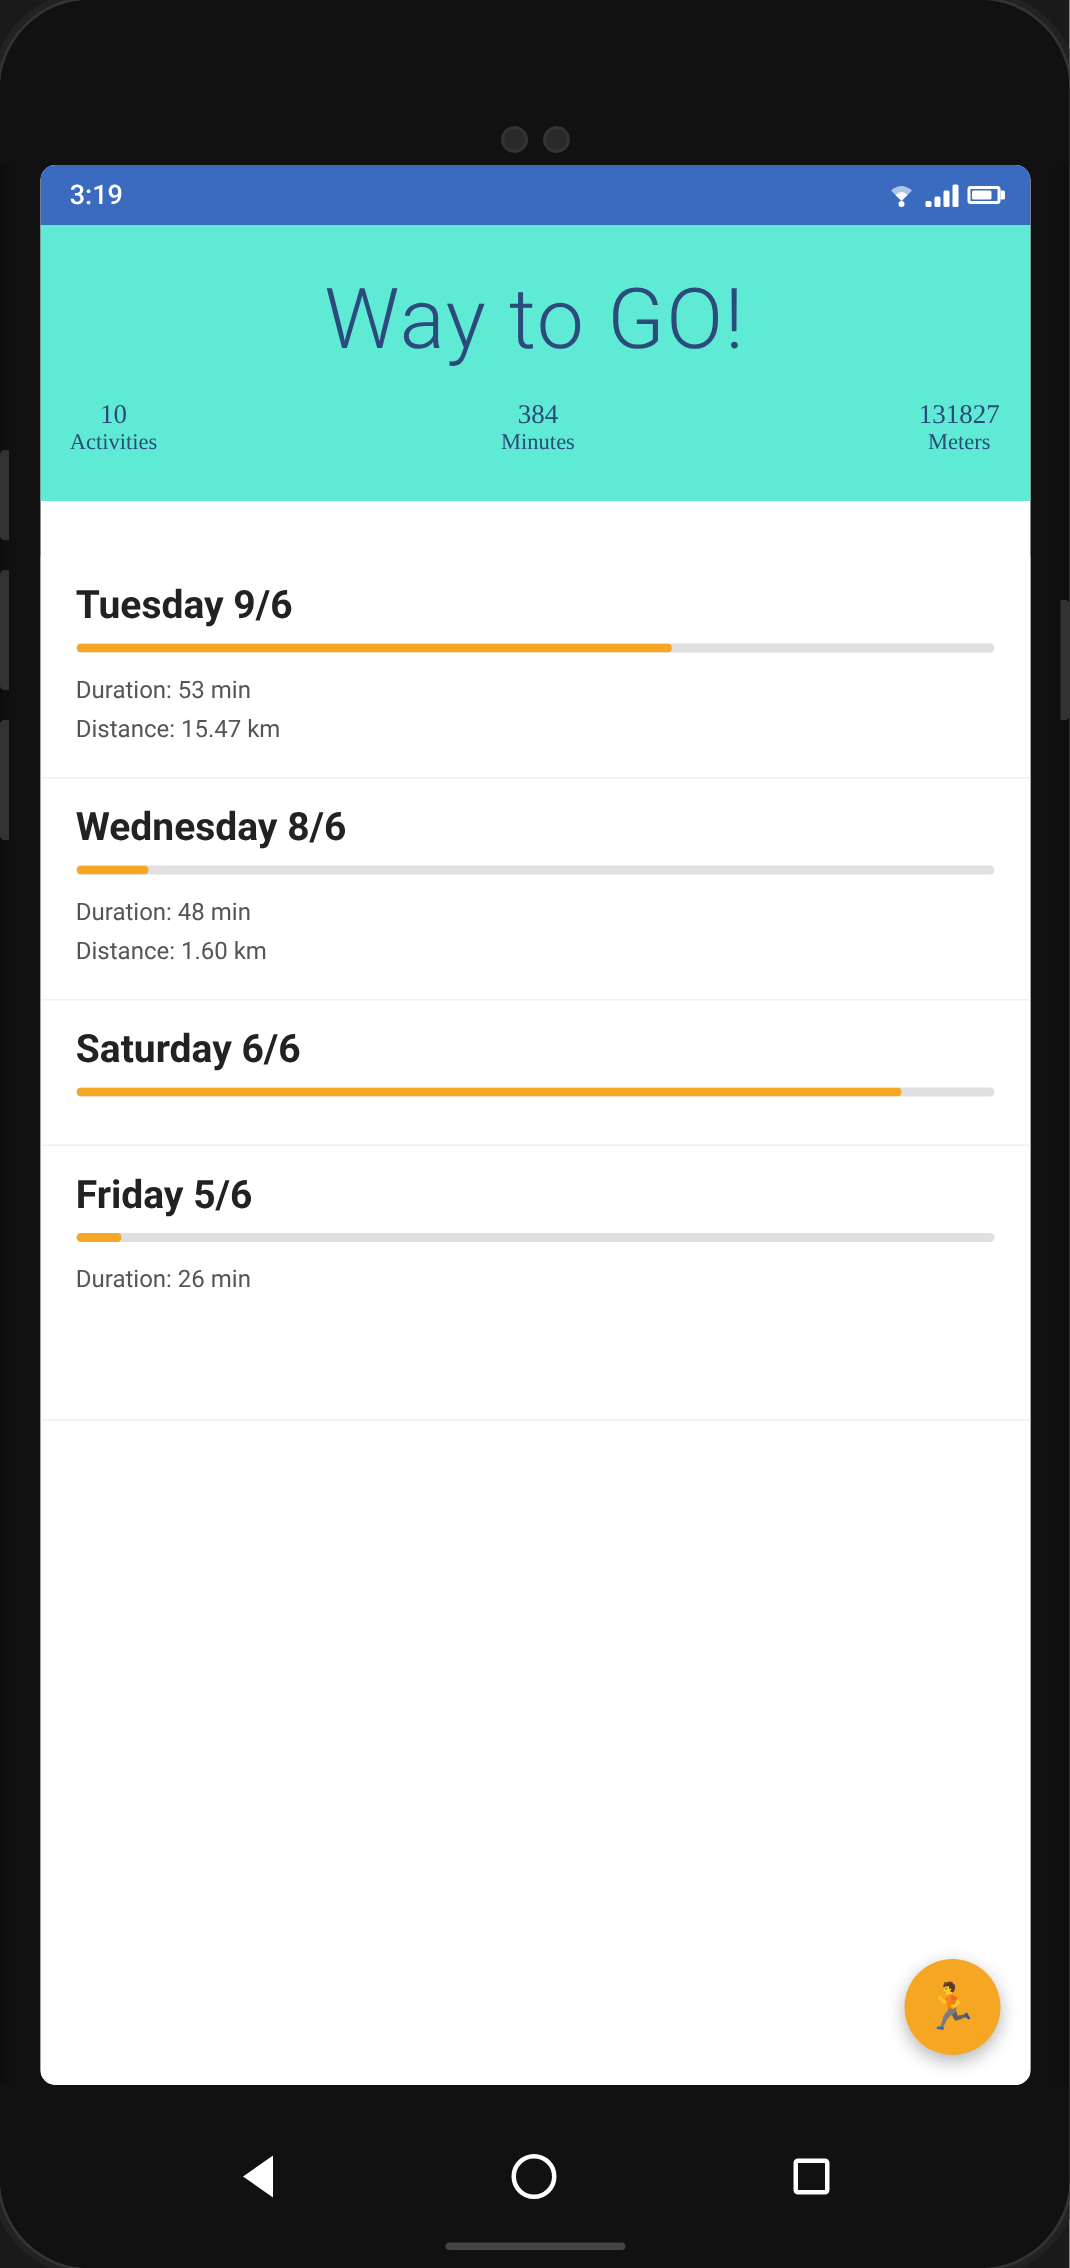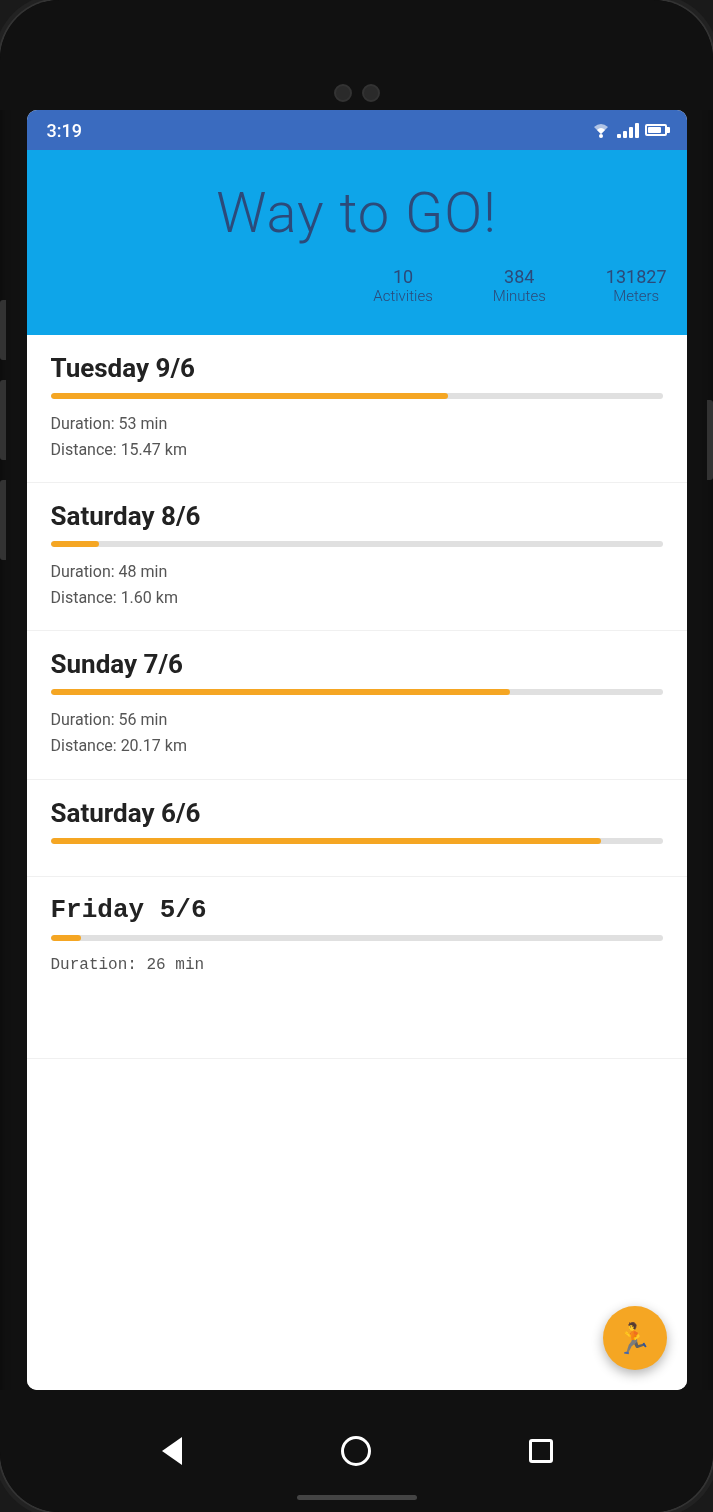--- a/index.html
+++ b/index.html
@@ -118,37 +118,38 @@
       transform: translateY(-50%);
       border-radius: 0 1px 1px 0;
     }
     .battery-fill {
       width: 85%;
       height: 100%;
       background: #fff;
       border-radius: 1px;
     }
     .header-section {
-      background: #0ea5e9;
+      background: #5eead4;
       width: 100%;
       padding: 30px 20px 30px;
       flex-shrink: 0;
     }
     .header-title {
       text-align: center;
       font-size: 56px;
       font-weight: 300;
       color: #2c4a7a;
       margin-bottom: 20px;
       letter-spacing: 1px;
     }
     .header-stats {
       display: flex;
-      justify-content: flex-end;
+      justify-content: space-between;
       gap: 60px;
+      font-family: Liberation Serif, serif;
     }
     .stat-item {
       text-align: center;
     }
     .stat-value {
       font-size: 18px;
       color: #2c4a7a;
       font-weight: 400;
     }
     .stat-label {
@@ -345,57 +346,49 @@
           <div class="stat-value">384</div>
           <div class="stat-label">Minutes</div>
         </div>
         <div class="stat-item">
           <div class="stat-value">131827</div>
           <div class="stat-label">Meters</div>
         </div>
       </div>
     </div>
 
-    <div class="activities-list" style="position:relative;">
+    <div class="activities-list" style="position:relative;margin-top:37px;">
 
       <div class="activity-item">
         <div class="activity-day">Tuesday 9/6</div>
         <div class="progress-bar-container">
           <div class="progress-bar-fill" style="width:65%"></div>
         </div>
         <div class="activity-detail">Duration: 53 min</div>
         <div class="activity-detail">Distance: 15.47 km</div>
       </div>
 
       <div class="activity-item">
-        <div class="activity-day">Saturday 8/6</div>
+        <div class="activity-day">Wednesday 8/6</div>
         <div class="progress-bar-container">
           <div class="progress-bar-fill" style="width:8%"></div>
         </div>
         <div class="activity-detail">Duration: 48 min</div>
         <div class="activity-detail">Distance: 1.60 km</div>
       </div>
 
-      <div class="activity-item">
-        <div class="activity-day">Sunday 7/6</div>
-        <div class="progress-bar-container">
-          <div class="progress-bar-fill" style="width:75%"></div>
-        </div>
-        <div class="activity-detail">Duration: 56 min</div>
-        <div class="activity-detail">Distance: 20.17 km</div>
-      </div>
 
       <div class="activity-item">
         <div class="activity-day">Saturday 6/6</div>
         <div class="progress-bar-container">
           <div class="progress-bar-fill" style="width:90%"></div>
         </div>
       </div>
 
-      <div class="activity-item" style="padding-bottom:80px;font-family:Liberation Mono, monospace;">
+      <div class="activity-item" style="padding-bottom:80px;">
         <div class="activity-day">Friday 5/6</div>
         <div class="progress-bar-container">
           <div class="progress-bar-fill" style="width:5%"></div>
         </div>
         <div class="activity-detail">Duration: 26 min</div>
       </div>
 
       <div class="fab-button">
         <span class="run-icon">🏃</span>
       </div>

